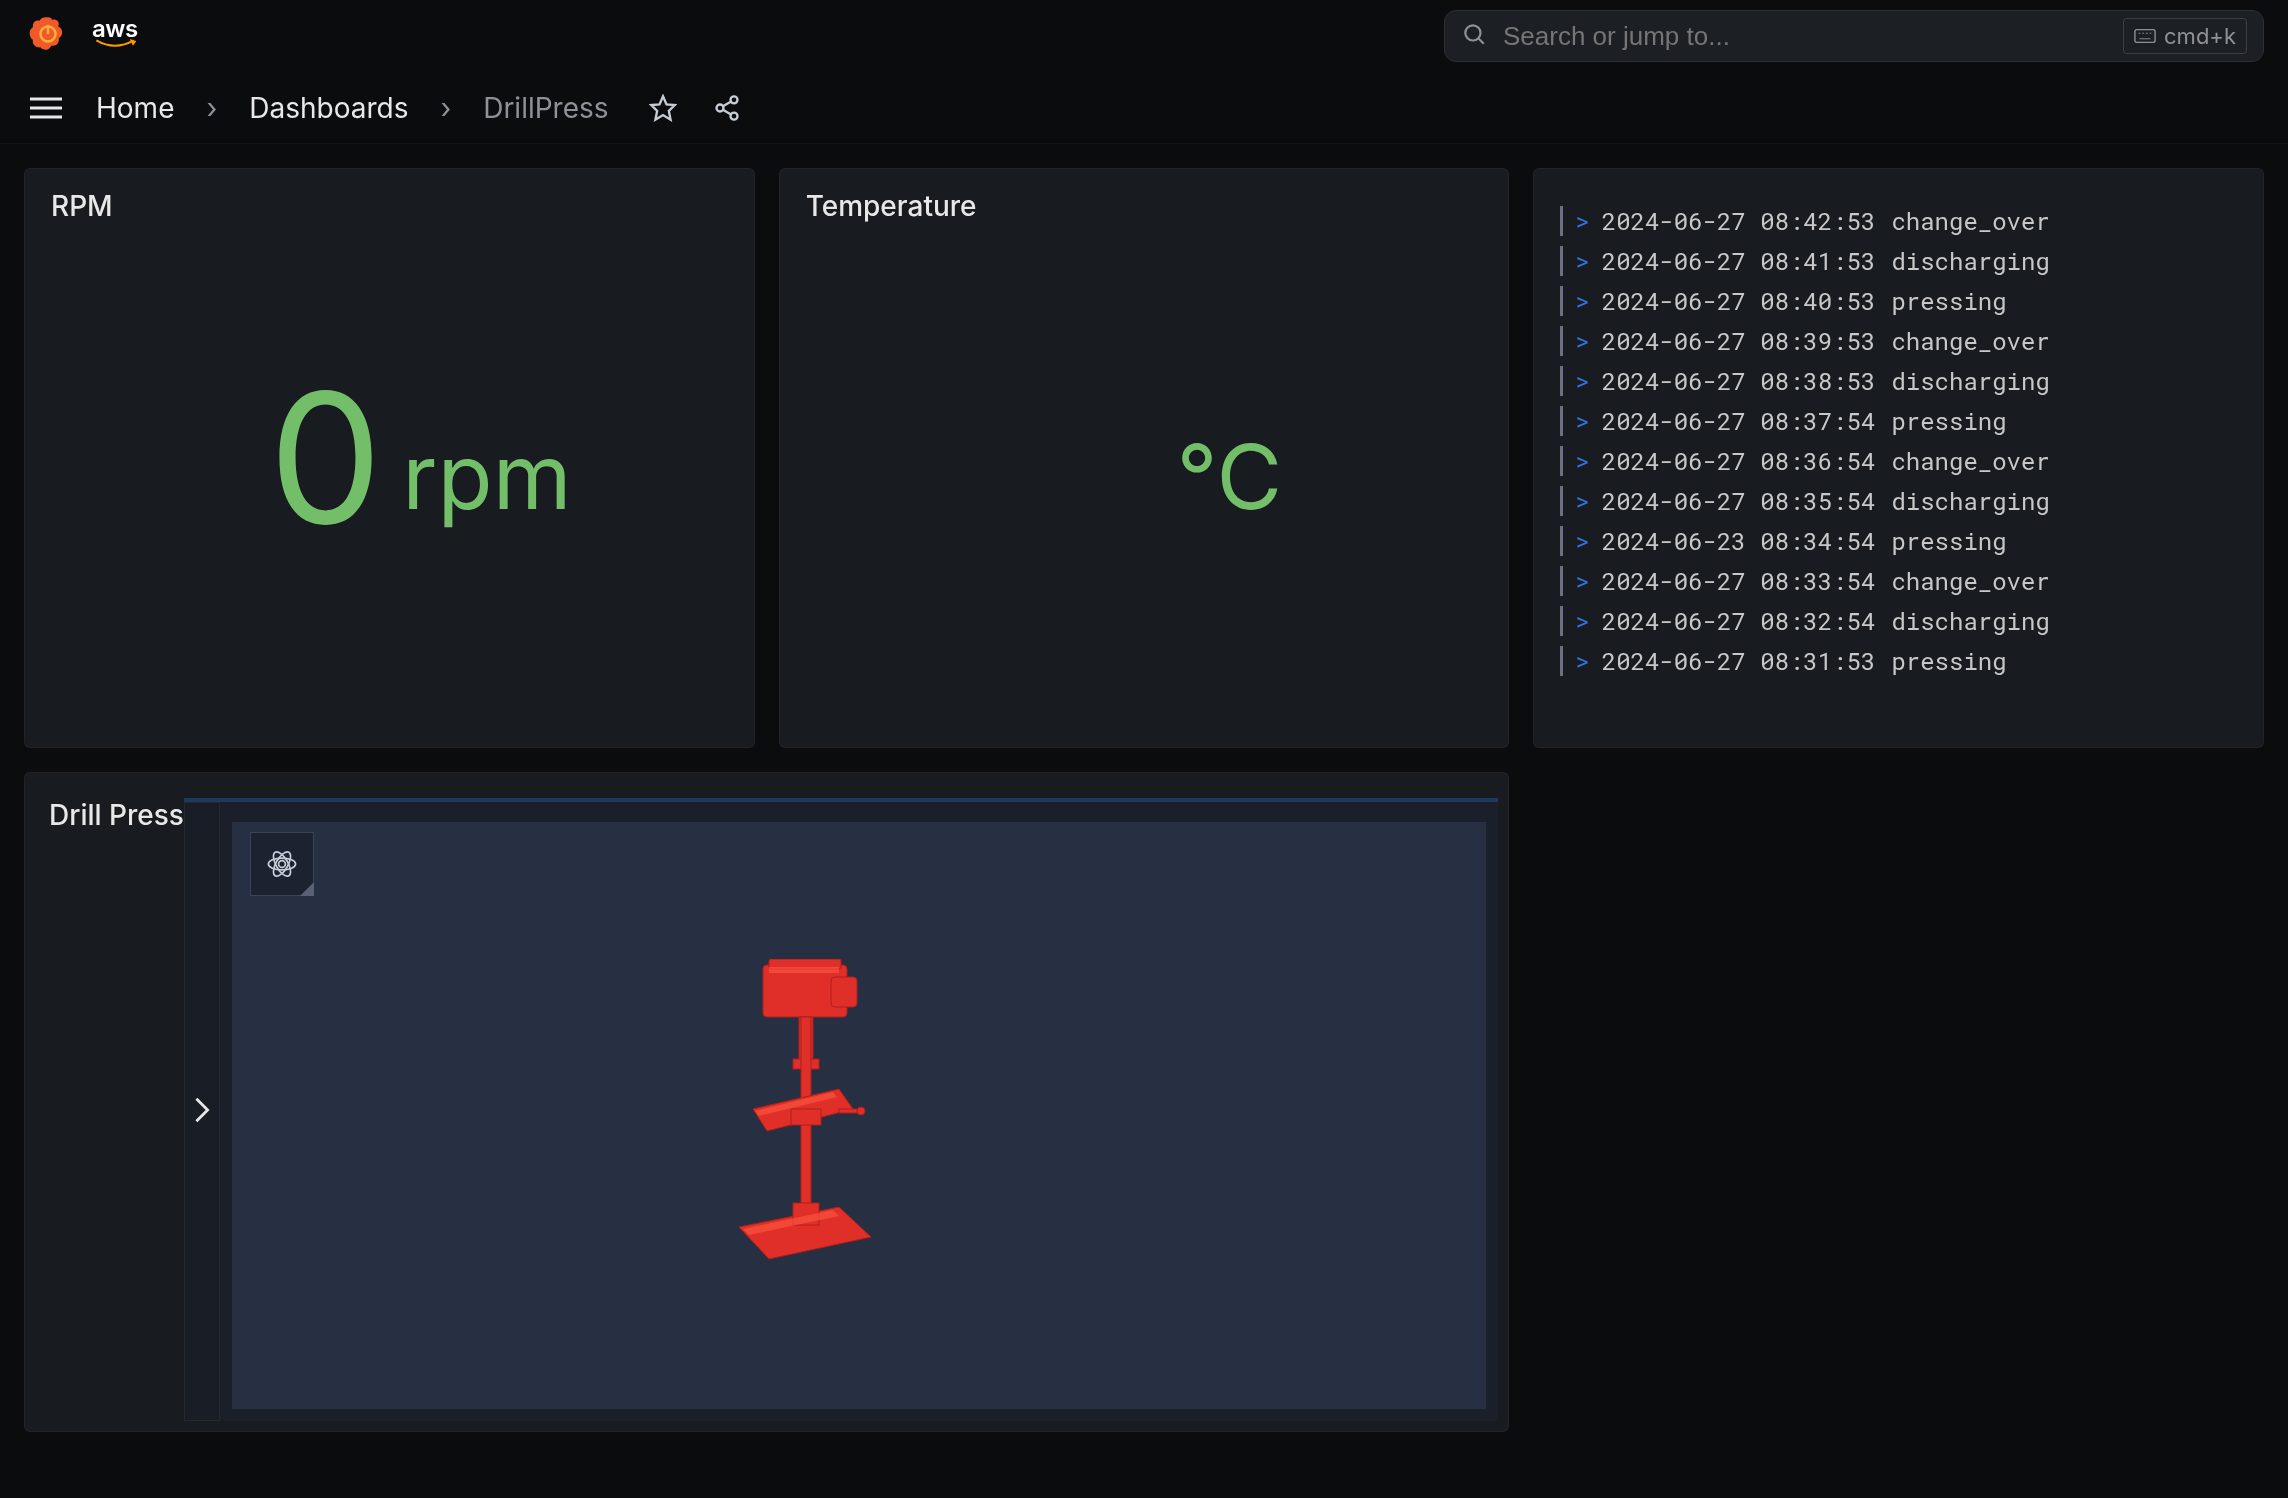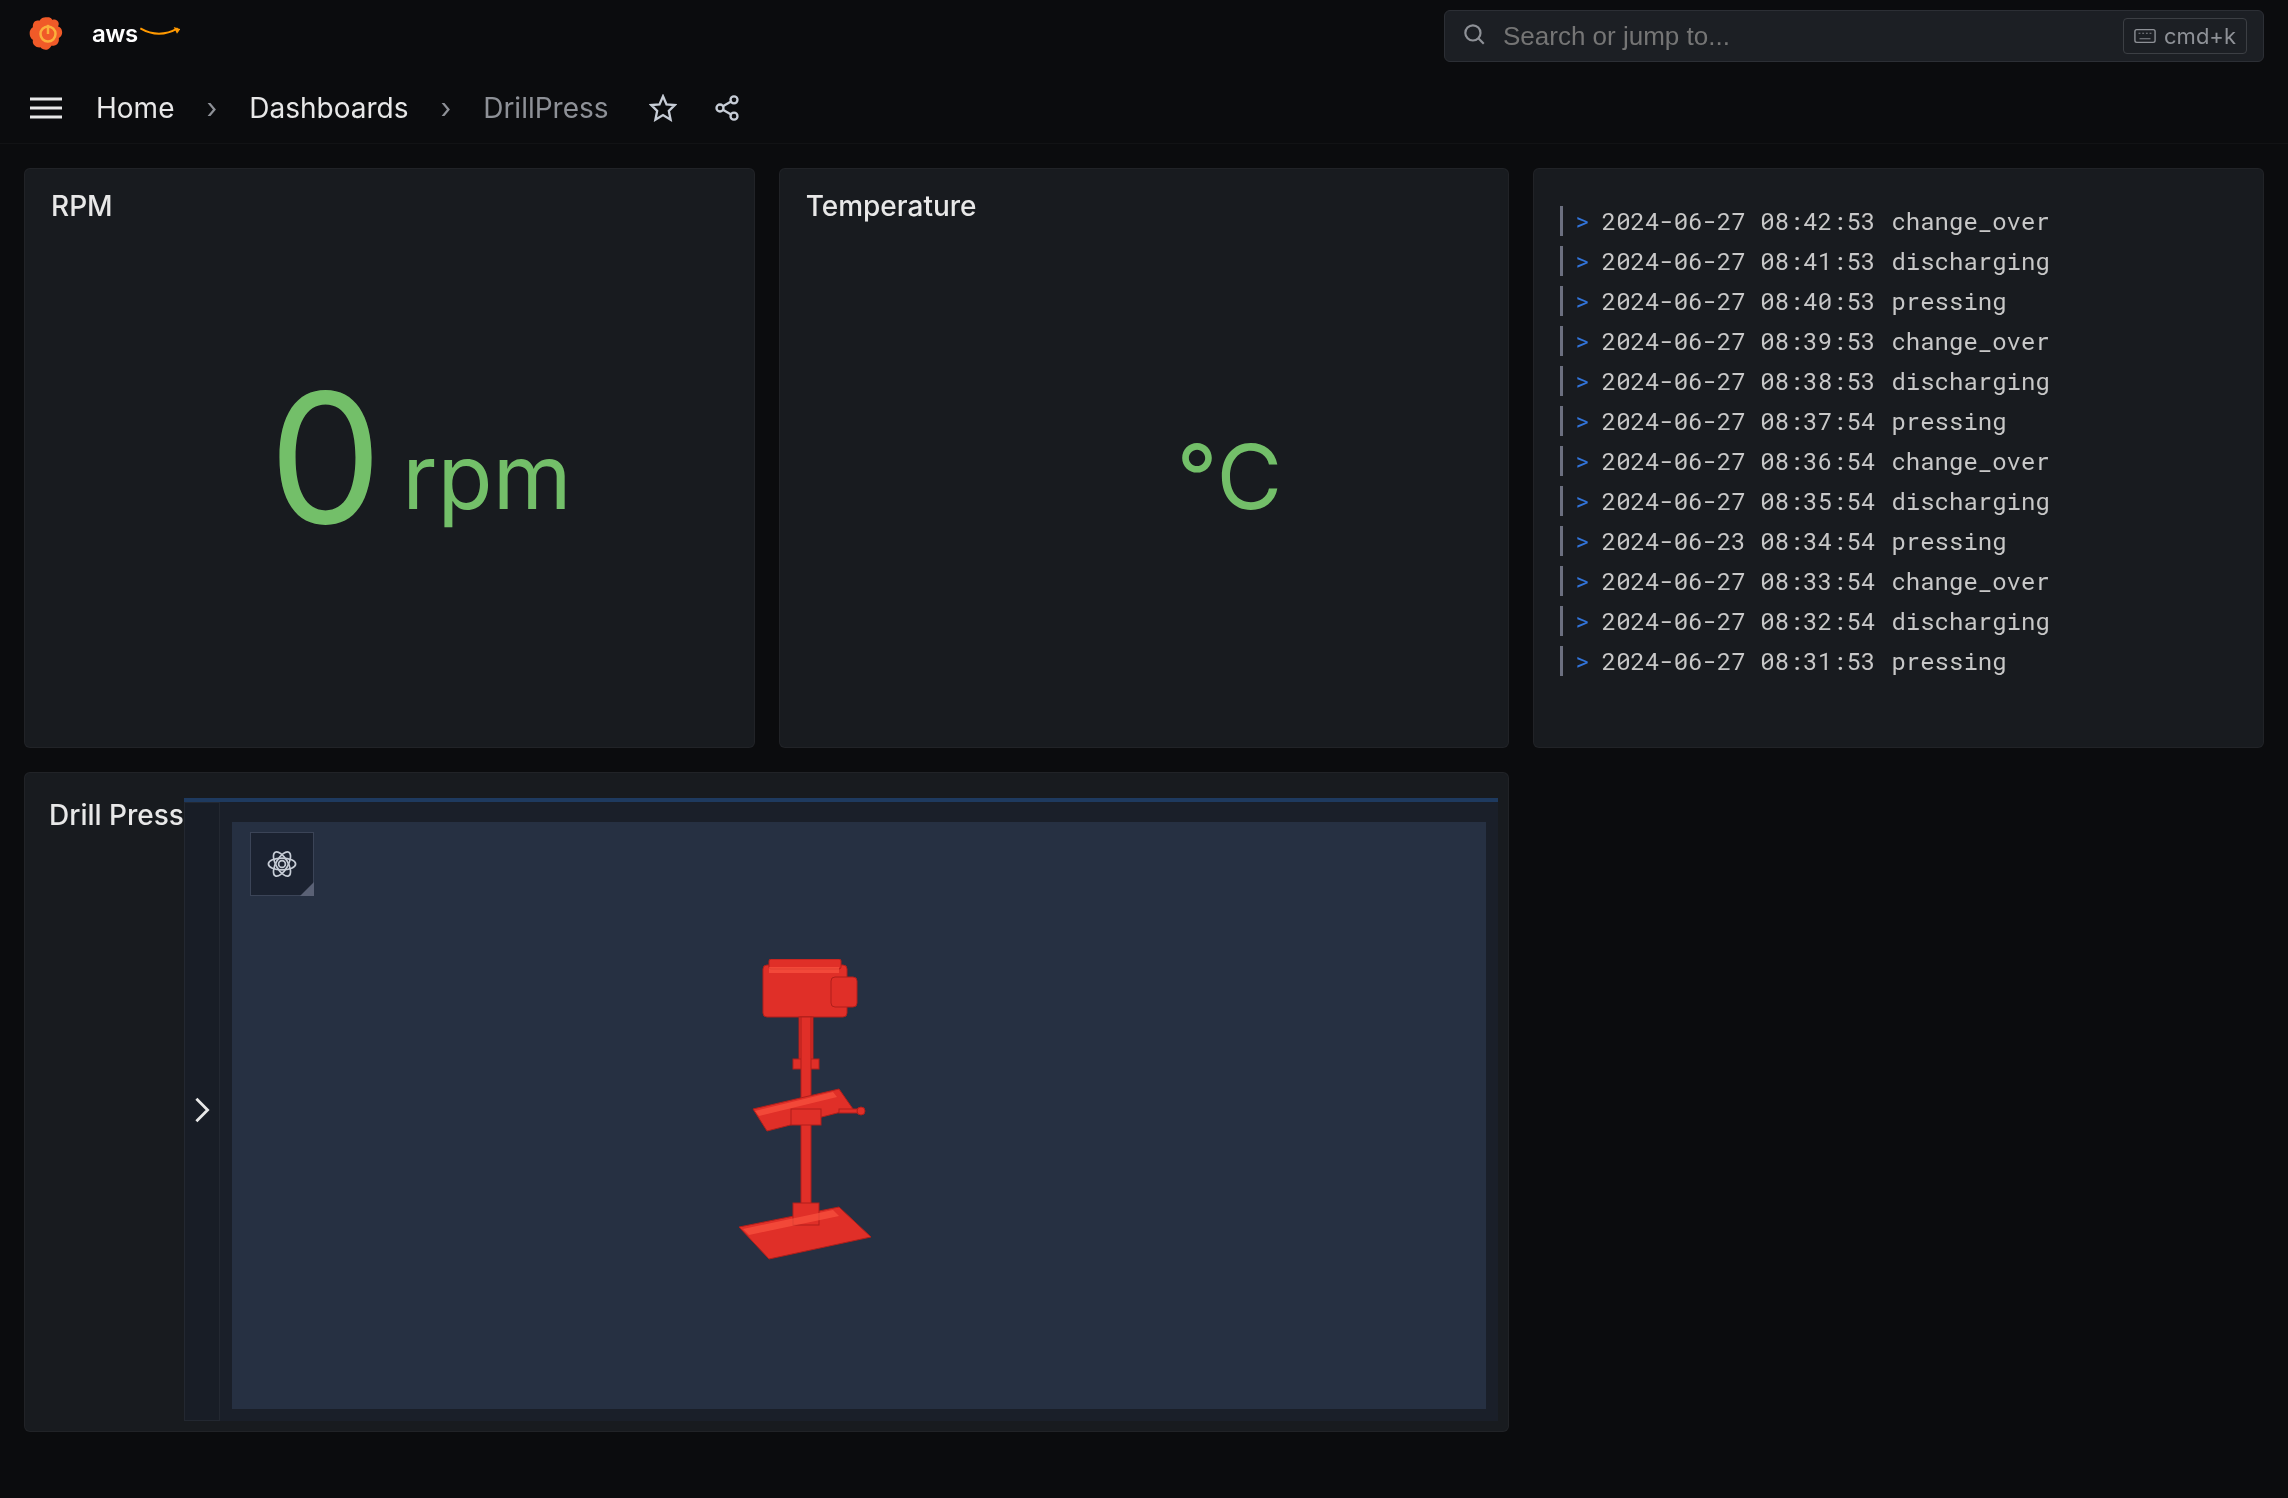--- a/index.html
+++ b/index.html
@@ -29,29 +29,29 @@
   
   .topbar{
     height:72px;
     display:flex;
     align-items:center;
     background:var(--bg-dark);
     padding:0 24px 0 28px;
     gap:24px;
   }
   .logo-grafana{flex:0 0 auto}
-  .logo-aws{color:#fff;font-size:24px;font-weight:600;margin-top:-4px;letter-spacing:-0.5px;display:flex;flex-direction:row;align-items:center;line-height:1}
+  .logo-aws{color:#fff;font-size:24px;font-weight:600;margin-top:-4px;letter-spacing:-0.5px;display:flex;flex-direction:column;align-items:center;line-height:1}
   .logo-aws svg{margin-top:-2px}
   .search{
     margin-left:auto;
     width:820px;
     height:52px;
     background:#1c1f24;
     border:1px solid var(--border);
-    border-radius:6px;
+    border-radius:12px;
     display:flex;
     align-items:center;
     padding:0 16px;
     gap:14px;
     color:var(--text-dim);
   }
   .search input{
     flex:1;
     background:transparent;
     border:none;

